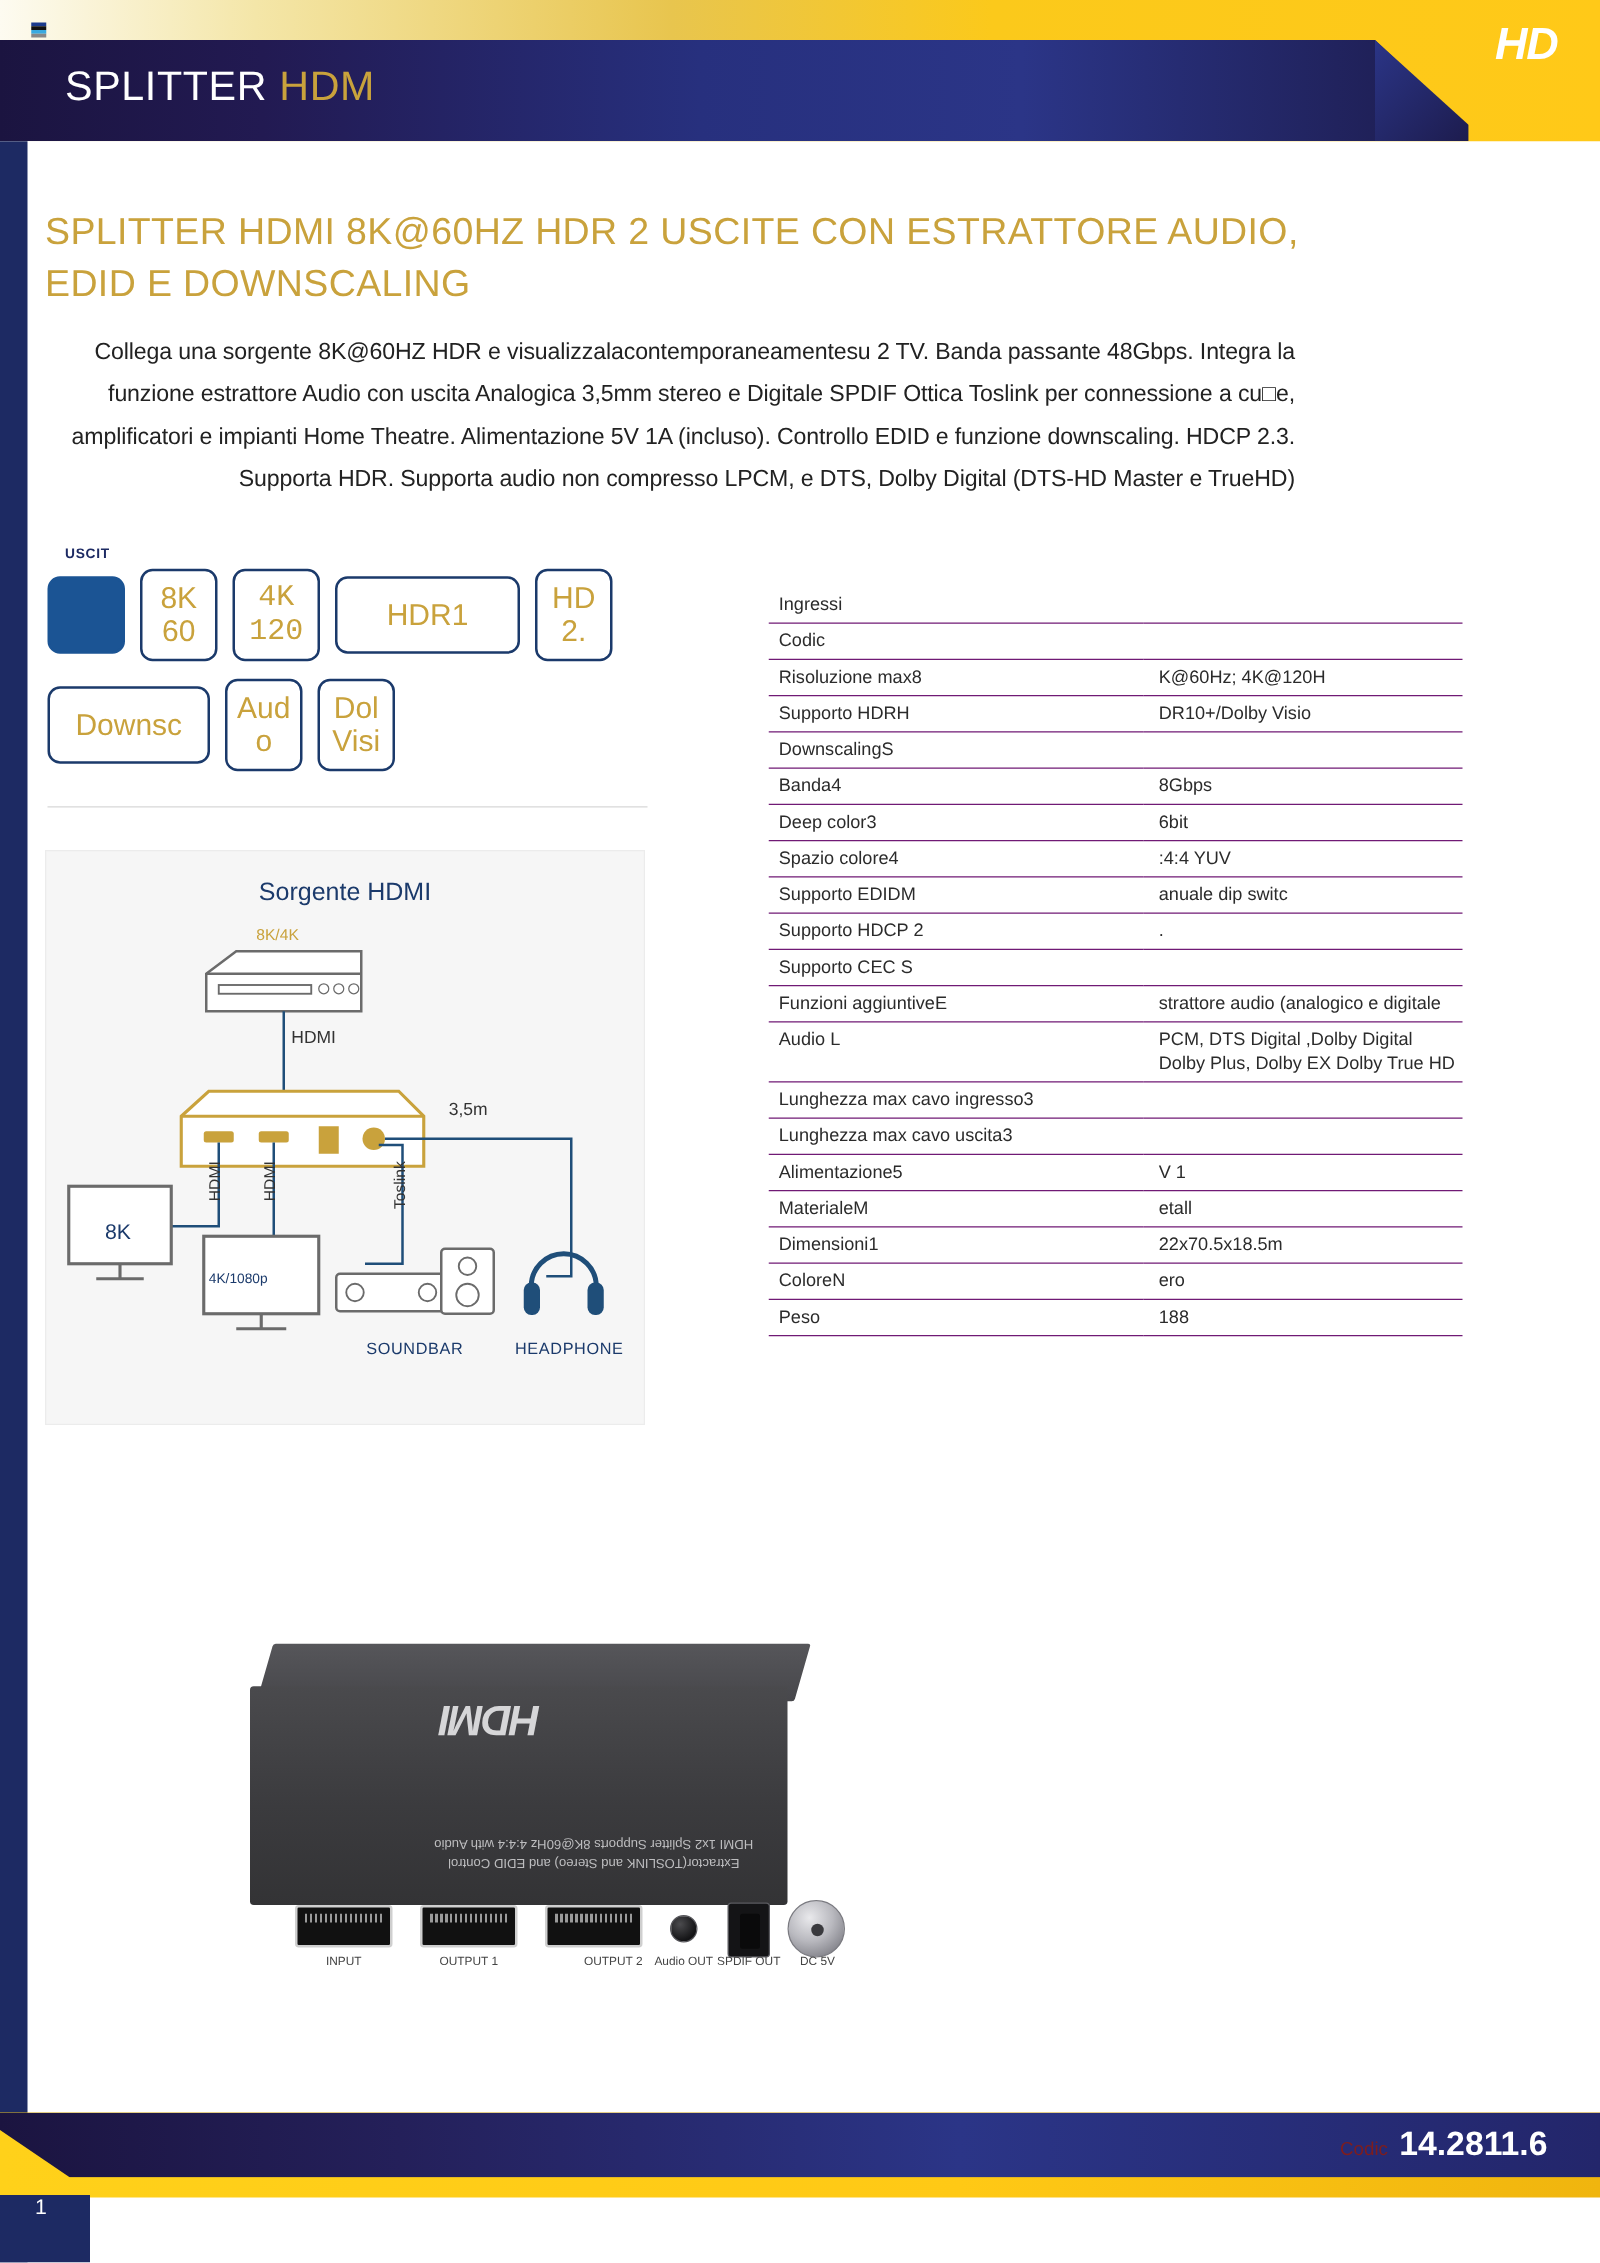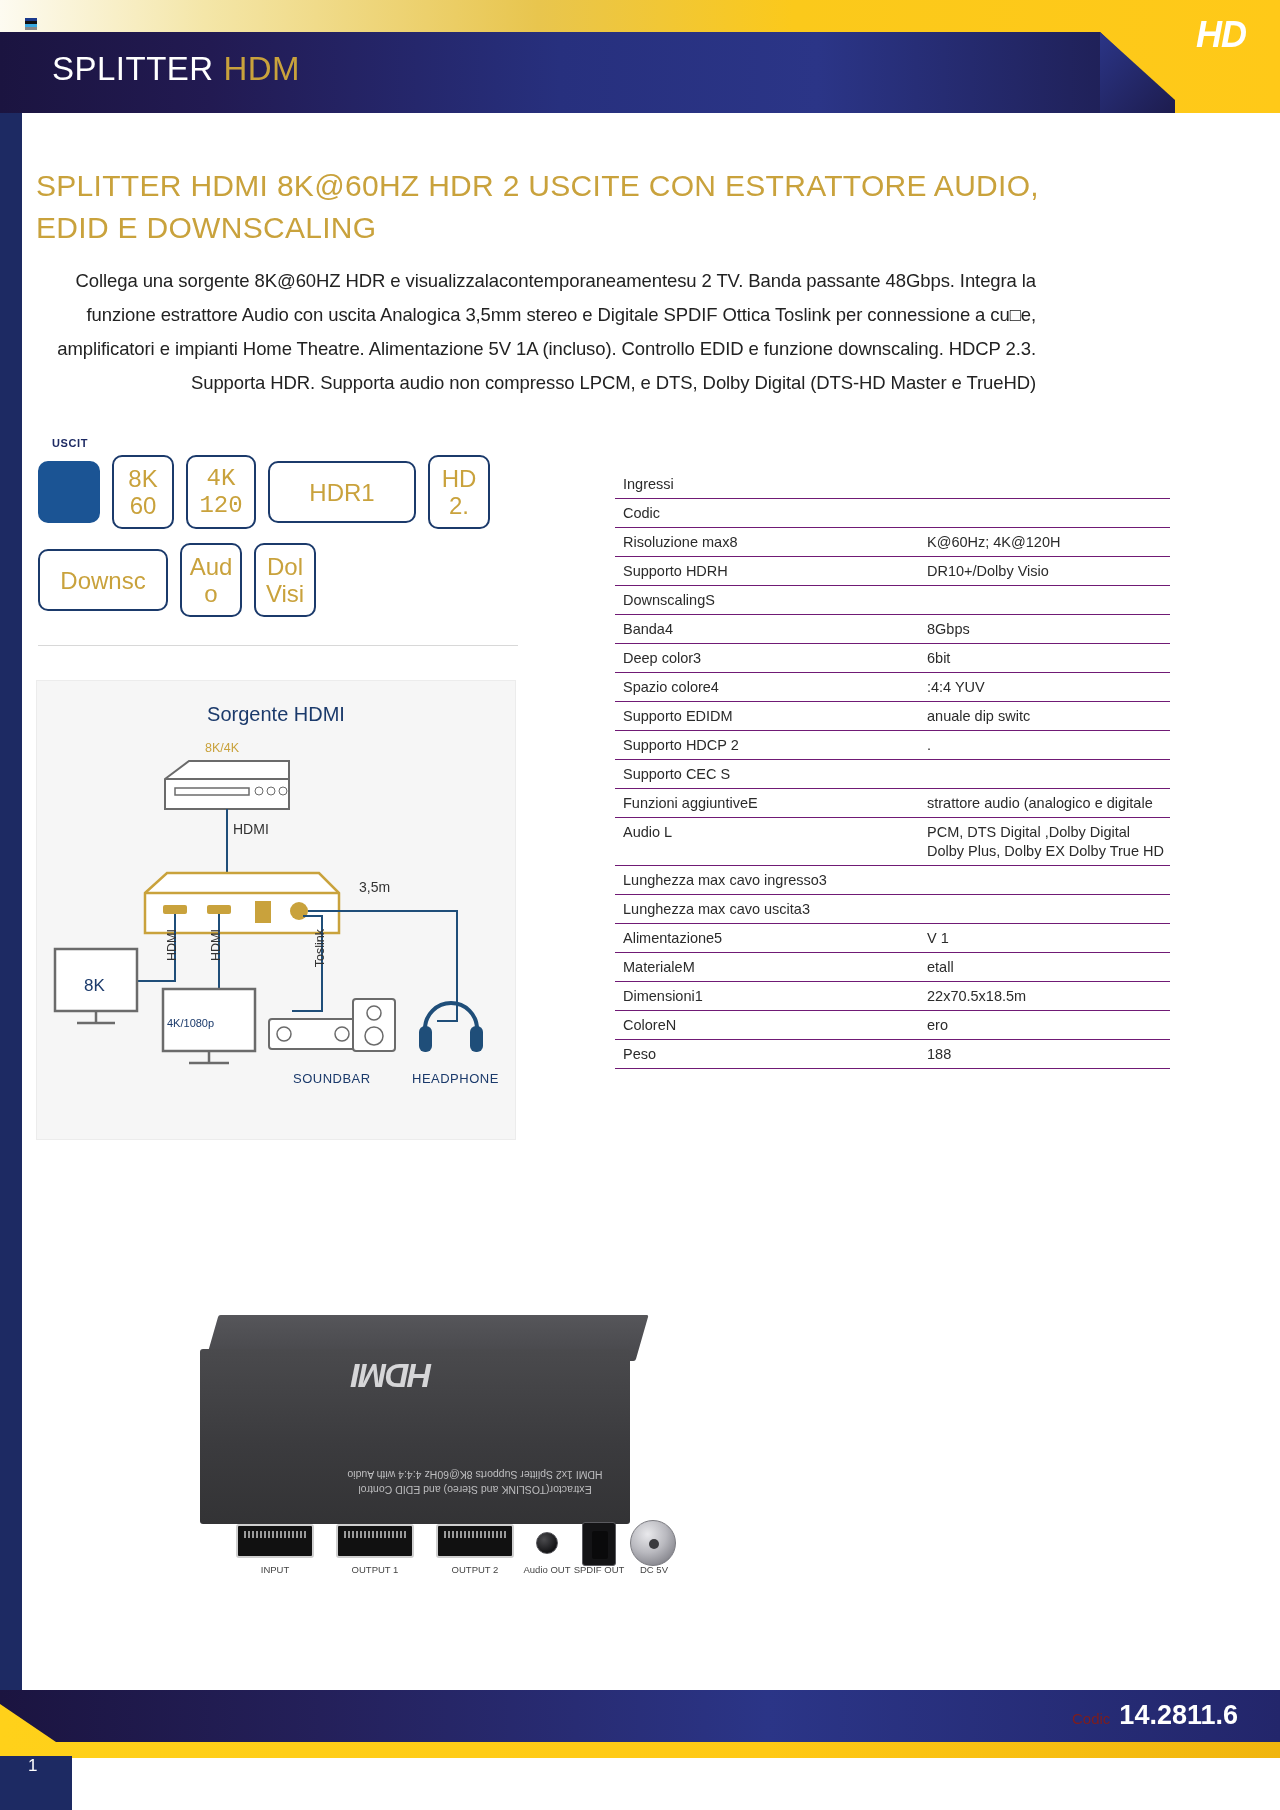--- a/index.html
+++ b/index.html
@@ -441,21 +441,21 @@
         <div>HDMI 1x2 Splitter Supports 8K@60Hz 4:4:4 with Audio</div>
       </div>
       <div class="ports">
         <div class="hdmi-port" style="left:18px;"></div>
         <div class="port-lbl" style="left:18px;width:78px;">INPUT</div>
 
         <div class="hdmi-port" style="left:118px;"></div>
         <div class="port-lbl" style="left:118px;width:78px;">OUTPUT 1</div>
 
         <div class="hdmi-port" style="left:218px;"></div>
-        <div class="port-lbl" style="left:218px;width:78px;">OUTPUT 2</div>
+        <div class="port-lbl" style="left:218px;width:78px;text-align:right;">OUTPUT 2</div>
 
         <div class="jack" style="left:318px;"></div>
         <div class="port-lbl" style="left:298px;width:62px;">Audio OUT</div>
 
         <div class="spdif" style="left:364px;"></div>
         <div class="port-lbl" style="left:350px;width:62px;">SPDIF OUT</div>
 
         <div class="dcjack" style="left:412px;"></div>
         <div class="port-lbl" style="left:408px;width:56px;">DC 5V</div>
       </div>

